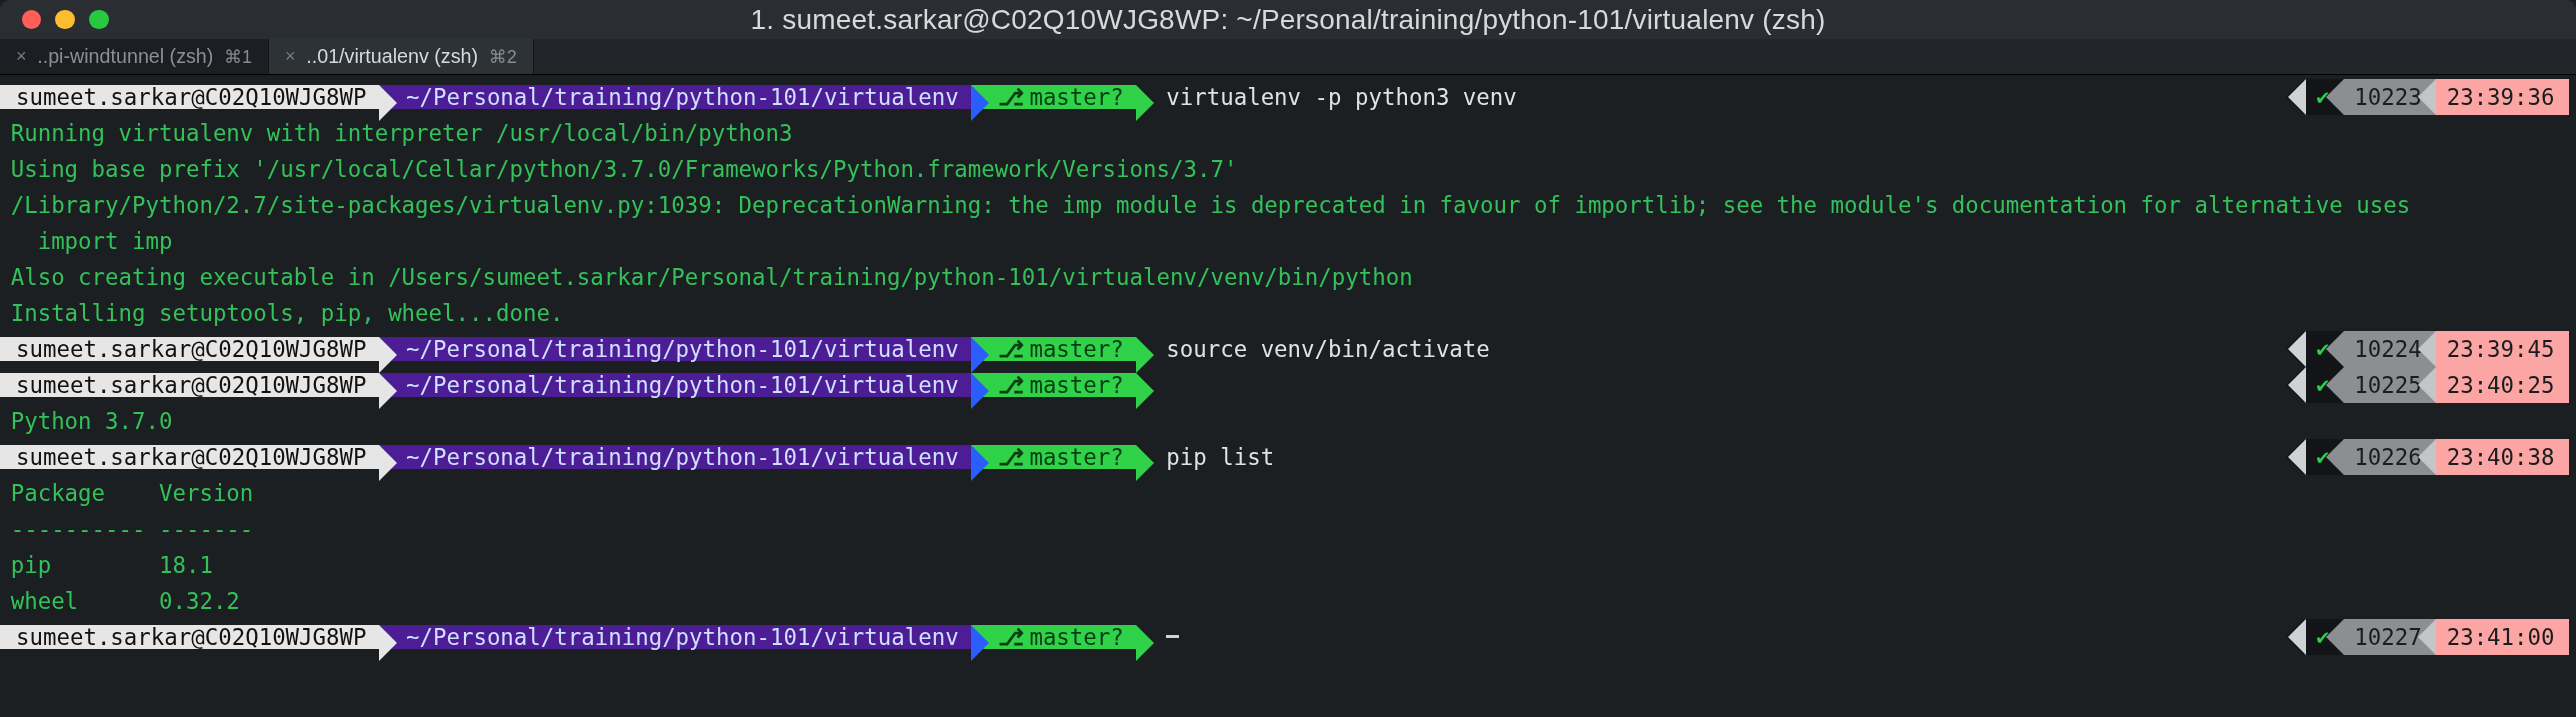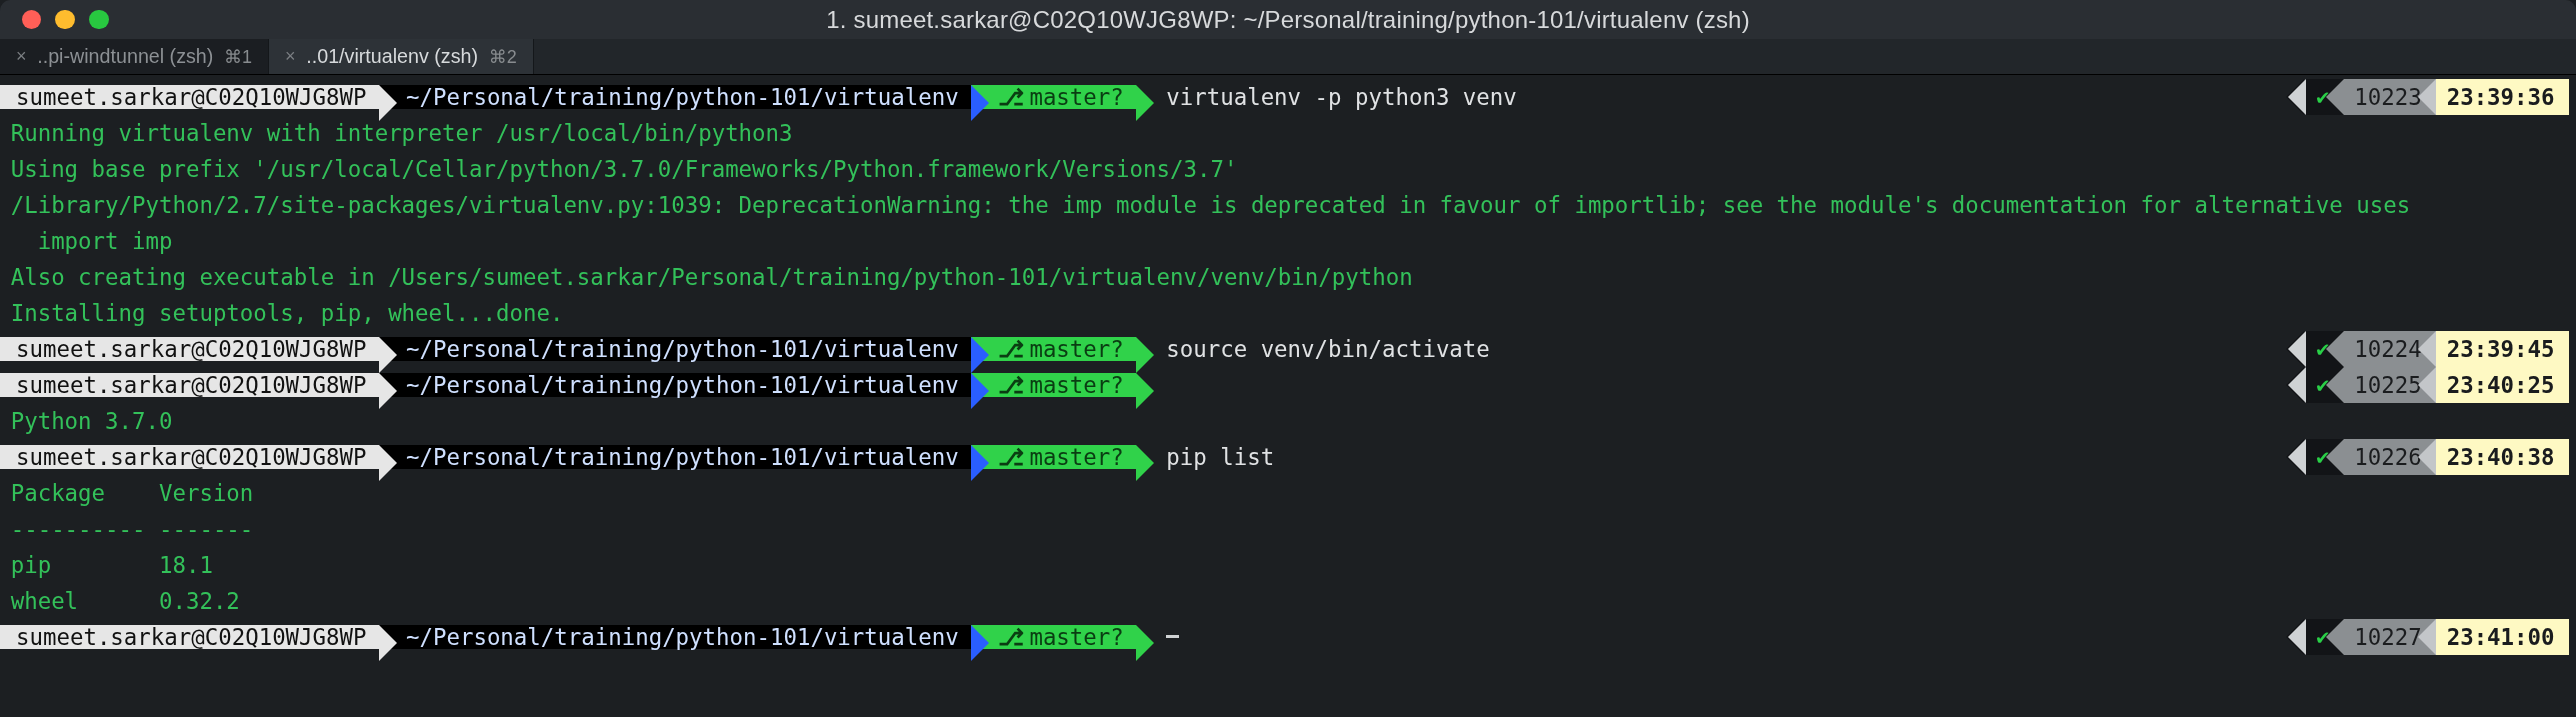--- a/index.html
+++ b/index.html
@@ -22,21 +22,21 @@
     border-top-right-radius: 10.7px;
   }
   .traffic { display: flex; gap: 14.3px; padding-left: 21.5px; }
   .tl { width: 19.7px; height: 19.7px; border-radius: 50%; }
   .tl.red { background: #ff5f57; }
   .tl.yellow { background: #febc2e; }
   .tl.green { background: #28c840; }
   .wtitle {
     position: absolute; left: 0; right: 0; text-align: center;
     font-family: -apple-system, "Helvetica Neue", sans-serif;
-    font-size: 24px; color: #d7d9db; font-weight: 400; letter-spacing: 0.2px;
+    font-size: 28px; color: #d7d9db; font-weight: 400; letter-spacing: 0.2px;
   }
   .tabbar {
     height: 36px; background: #22262a; display: flex; align-items: stretch;
     border-bottom: 1.8px solid #000;
   }
   .tab {
     display: flex; align-items: center; gap: 10.7px;
     padding: 0 16px;
     font-family: -apple-system, "Helvetica Neue", sans-serif;
     font-size: 19.7px; color: #aeb2b5;
@@ -58,41 +58,41 @@
   }
   .seg::after {
     content: ""; position: absolute; right: -18px; top: 0;
     border-top: 18px solid transparent;
     border-bottom: 18px solid transparent;
     border-left: 18px solid currentColor;
     z-index: 2;
   }
   .seg.user { background: #e6e6e6; color: #111; }
   .seg.user::after { border-left-color: #e6e6e6; }
-  .seg.path { background: #000000; color: #cfe0ff; padding-left: 27px; }
+  .seg.path { background: #4c1d95; color: #cfe0ff; padding-left: 27px; }
   .seg.path::after { border-left-color: #2a5eff; }
   .seg.git { background: #30d24a; color: #0a3d12; padding-left: 27px; font-weight: 500; }
   .seg.git::after { border-left-color: #30d24a; }
   .git-icon { color: #0a3d12; font-weight: bold; margin-right: 5.4px; }
   .cmd { color: #e0e2e4; padding-left: 30px; }
   .spacer { flex: 1; }
   .rseg {
     display: inline-flex; align-items: center; height: 36px;
     padding: 0 14.3px 0 10.7px; position: relative; white-space: pre;
   }
   .rseg::before {
     content: ""; position: absolute; left: -18px; top: 0;
     border-top: 18px solid transparent;
     border-bottom: 18px solid transparent;
     border-right: 18px solid currentColor;
   }
   .rseg.okbg { background: #121417; }
   .rseg.hist { background: #8b8f92; color: #1a1c1e; }
   .rseg.hist::before { border-right-color: #8b8f92; }
-  .rseg.time { background: #fef9c3; color: #1a1c1e; font-weight: bold; }
+  .rseg.time { background: #fca5a5; color: #1a1c1e; }
   .rseg.time::before { border-right-color: #c3c6c9; }
   .check { color: #29cf47; font-size: 21.5px; }
   .cursor {
     display: inline-block; width: 12.5px; height: 3.6px;
     background: #cfd2d4; vertical-align: -1.8px; margin-left: 30px;
   }
   .chev-dark {
     display: inline-block; position: relative; width: 19.7px; height: 36px;
   }
   .chev-dark::before {

